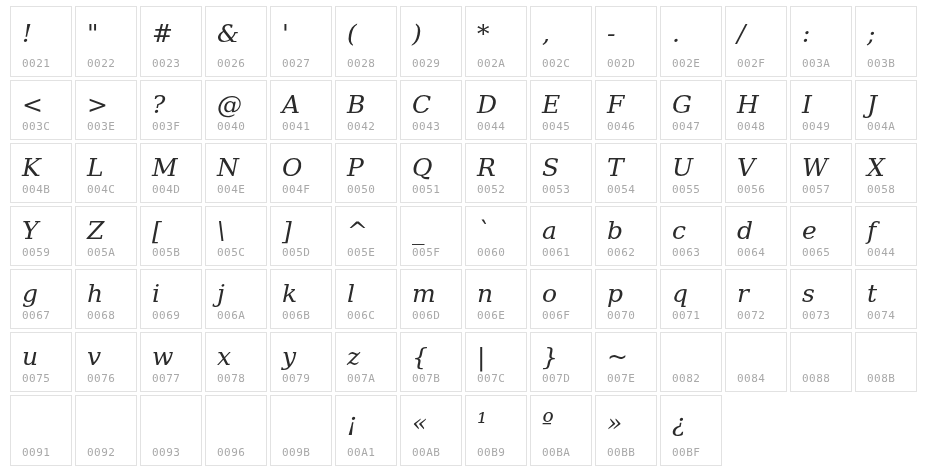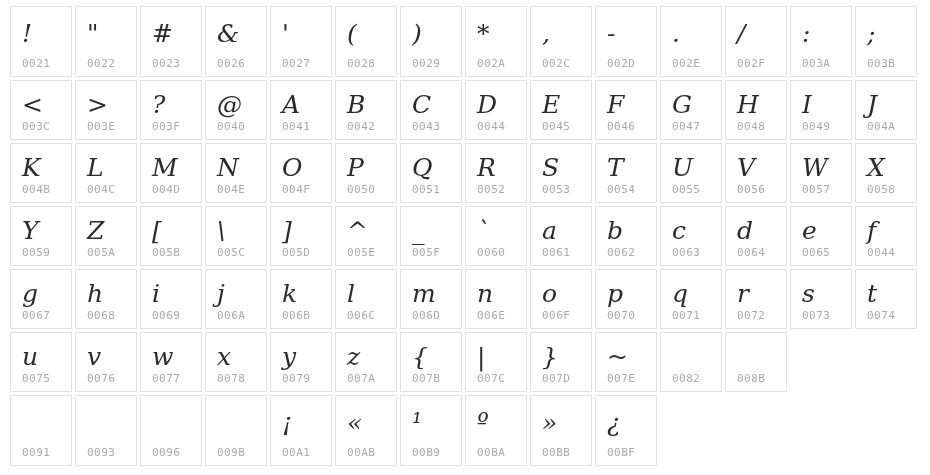--- a/index.html
+++ b/index.html
@@ -464,33 +464,45 @@
   <div class="glyph-cell">
     <span class="glyph">~</span>
     <span class="code">007E</span>
   </div>
 
   <div class="glyph-cell">
     <span class="glyph"></span>
     <span class="code">0082</span>
   </div>
 
-
+  <div class="glyph-cell">
+    <span class="glyph"></span>
+    <span class="code">0084</span>
+  </div>
+
+  <div class="glyph-cell">
+    <span class="glyph"></span>
+    <span class="code">0088</span>
+  </div>
 
   <div class="glyph-cell">
     <span class="glyph"></span>
     <span class="code">008B</span>
   </div>
 </div>
     <div class="glyph-row">
   <div class="glyph-cell">
     <span class="glyph"></span>
     <span class="code">0091</span>
   </div>
 
+  <div class="glyph-cell">
+    <span class="glyph"></span>
+    <span class="code">0092</span>
+  </div>
 
   <div class="glyph-cell">
     <span class="glyph"></span>
     <span class="code">0093</span>
   </div>
 
 
   <div class="glyph-cell">
     <span class="glyph"></span>
     <span class="code">0096</span>

